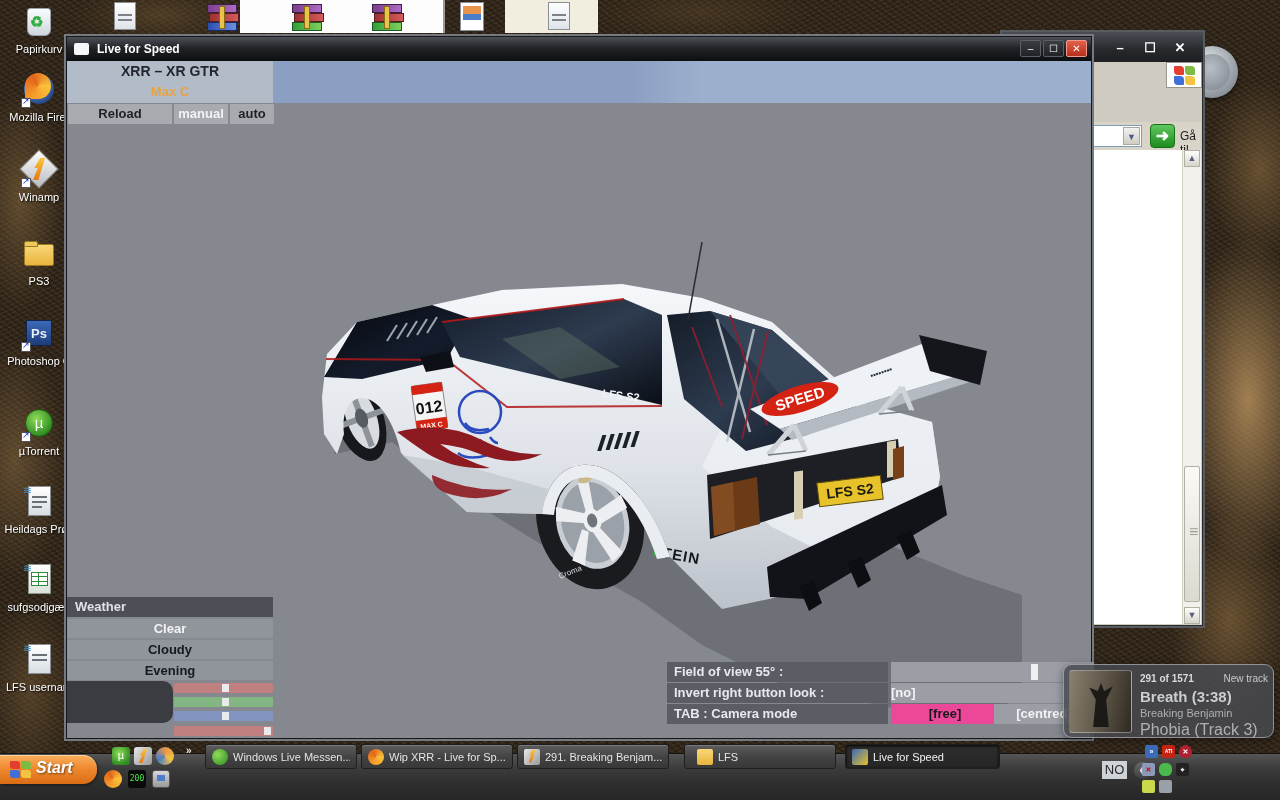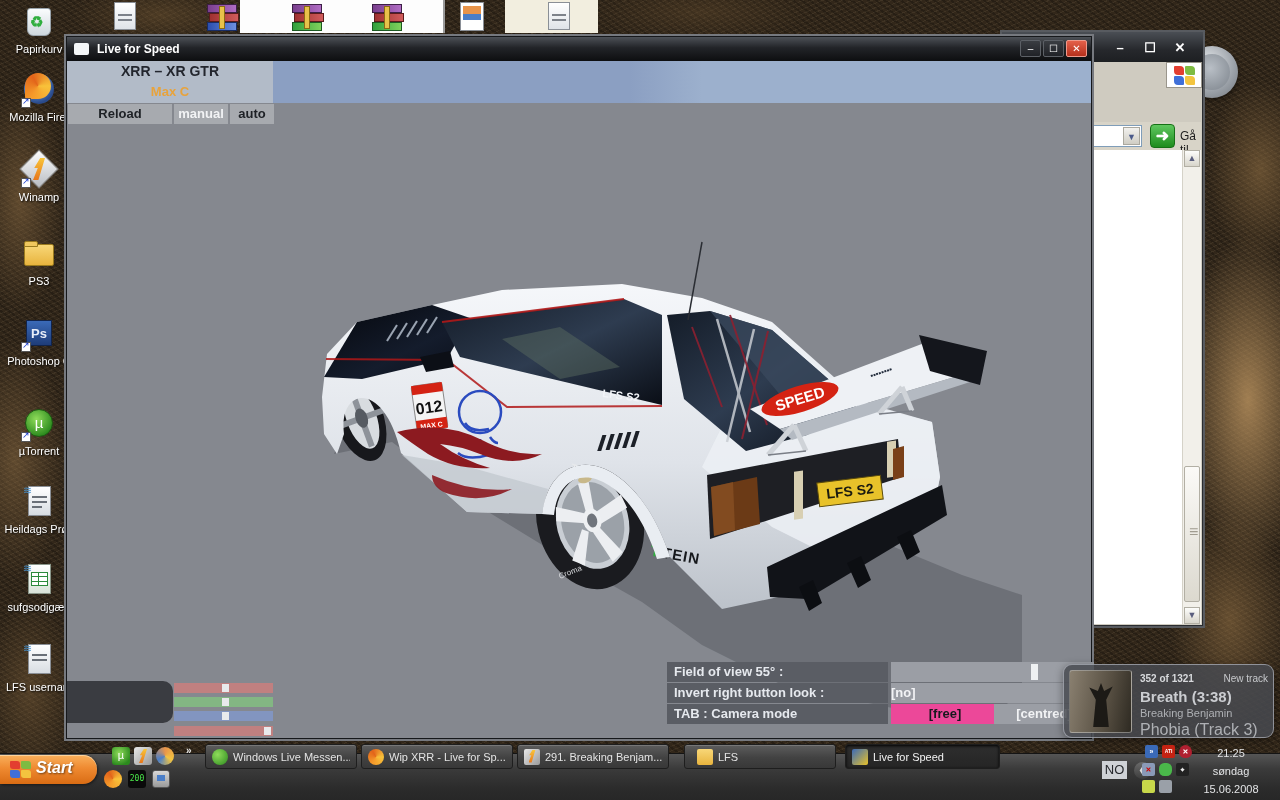--- a/index.html
+++ b/index.html
@@ -447,20 +447,26 @@
       <text x="300" y="170" font-family="Liberation Sans,sans-serif" font-size="11" font-weight="bold" fill="#f2f4f8" transform="rotate(7 300 170)">LFS S2</text>
 
       <text x="268" y="243" font-family="Liberation Sans,sans-serif" font-size="10" font-weight="bold" fill="#e8eaec" transform="rotate(18 268 243)">TYRES</text>
       <text x="258" y="352" font-family="Liberation Sans,sans-serif" font-size="8" fill="#d8dadd" transform="rotate(-22 258 352)">Croma</text>
 
       <path d="M240,287 C250,212 332,220 368,330 L355,332 C325,238 258,228 252,288 Z" fill="#e9edf2"></path>
 
       <line x1="386" y1="93" x2="400" y2="15" stroke="#2a2d33" stroke-width="1.5"></line>
     </svg>
 
+    <div id="weather">
+      <div class="hd">Weather</div>
+      <div class="opt sel">Clear</div>
+      <div class="opt">Cloudy</div>
+      <div class="opt">Evening</div>
+    </div>
     <div id="wdark"></div>
     <div id="sl-r1" class="slider">
         <div class="th" style="left:48px;"></div>
       </div>
     <div id="sl-g1" class="slider">
         <div class="th" style="left:48px;"></div>
       </div>
     <div id="sl-b1" class="slider">
         <div class="th" style="left:48px;"></div>
       </div>
@@ -486,21 +492,21 @@
     <div id="row-sun" class="setrow">
       
       
     </div>
   </div>
 
   <div id="popup" class="abs">
     <div class="art">
         <div class="fig"></div>
       </div>
-    <div class="r1"><span>352 of 1321</span><span class="nt">New track</span></div>
+    <div class="r1"><span>291 of 1571</span><span class="nt">New track</span></div>
     <div class="tr">Breath (3:38)</div>
     <div class="ar2">Breaking Benjamin</div>
     <div class="al">Phobia (Track 3)</div>
   </div>
 
   <div id="taskbar" class="abs">
     <div id="startbtn">
       <div class="flag">
           <i class="r"></i>
           <i class="g2"></i>
@@ -549,18 +555,13 @@
   <div id="tray-no">NO</div>
   <div id="tray-arrow">❮</div>
   <div class="tico" style="left:1145px;top:745px;background:#3a6ab8;">»</div>
   <div class="tico" style="left:1162px;top:745px;background:#c42313;font-size:5px;">ATI</div>
   <div class="tico" style="left:1179px;top:745px;background:#b02030;border-radius:50% 50% 50% 50%/60% 60% 40% 40%;">✕</div>
   <div class="tico" style="left:1142px;top:763px;background:#8a9ab8;color:#c00;">✕</div>
   <div class="tico" style="left:1159px;top:763px;background:#4ab84a;border-radius:40%;"></div>
   <div class="tico" style="left:1176px;top:763px;background:#222;">⌖</div>
   <div class="tico" style="left:1142px;top:780px;background:#c8d84a;"></div>
   <div class="tico" style="left:1159px;top:780px;background:#9aa0a8;"></div>
-  <div id="clock">
-    <div>21:25</div>
-    <div>søndag</div>
-    <div>15.06.2008</div>
-  </div>
 </div>
 
 </body></html>

